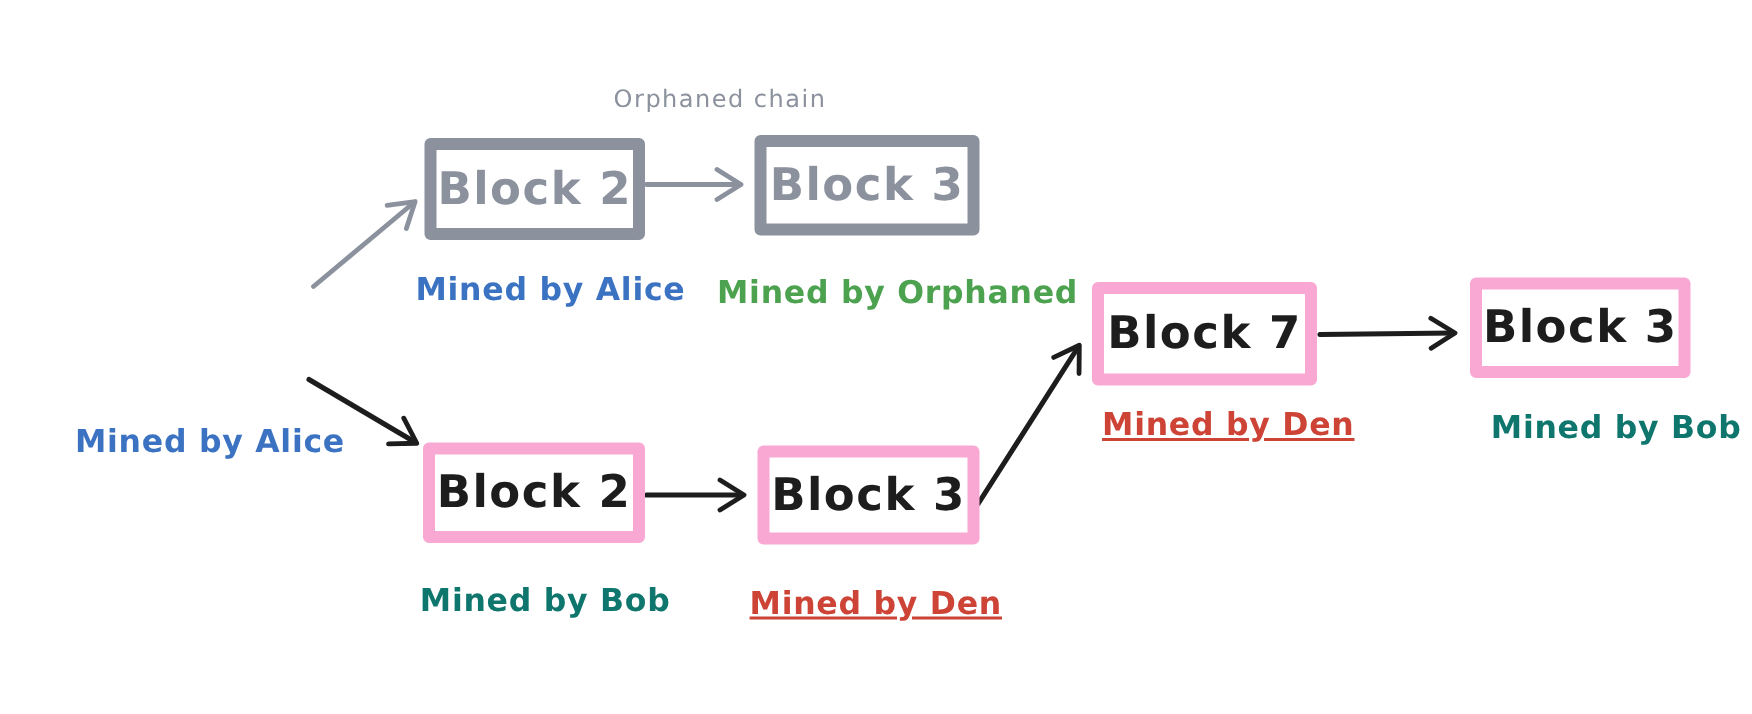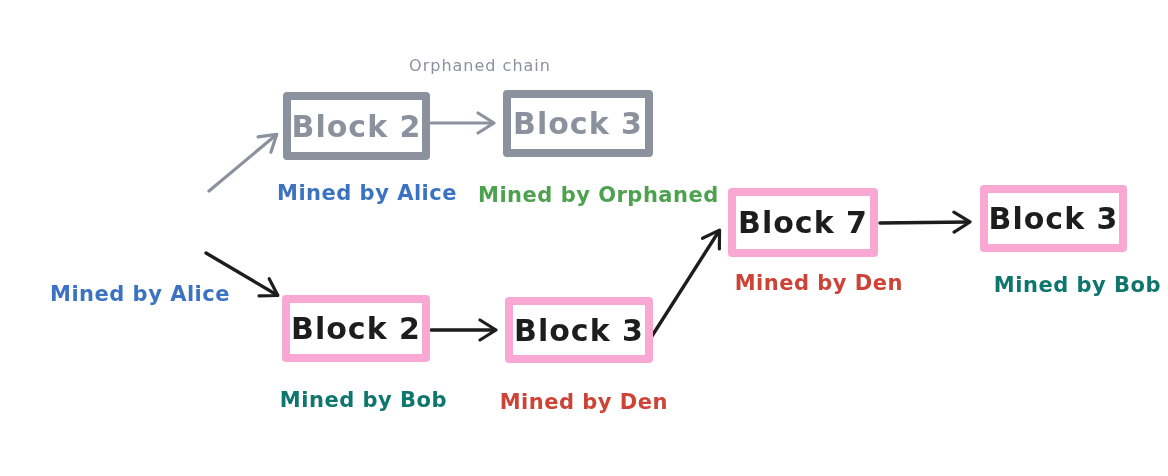--- a/index.html
+++ b/index.html
@@ -53,21 +53,21 @@
     text-align: center;
     font-size: 16px;
     font-weight: 500;
     color: #8b929e;
     letter-spacing: 1px;
     white-space: nowrap;
   }
   .c-blue   { color: #3b73c2; }
   .c-green  { color: #4ca24f; }
   .c-orange { color: #0f766e; }
-  .c-red    { color: #cd4336; }
+  .c-red    { color: #cd4336; text-decoration: underline; }
 
   
   #block1        { left: 52px;  top: 183px; width: 151px; height: 72px; }
   #orphan-block2 { left: 283px; top: 92px;  width: 147px; height: 68px; }
   #orphan-block3 { left: 503px; top: 90px;  width: 150px; height: 67px; }
   #canon-block2  { left: 282px; top: 295px; width: 148px; height: 67px; }
   #canon-block3  { left: 505px; top: 297px; width: 148px; height: 66px; }
   #block4        { left: 728px; top: 188px; width: 150px; height: 69px; }
   #block5        { left: 980px; top: 185px; width: 147px; height: 67px; }
 

